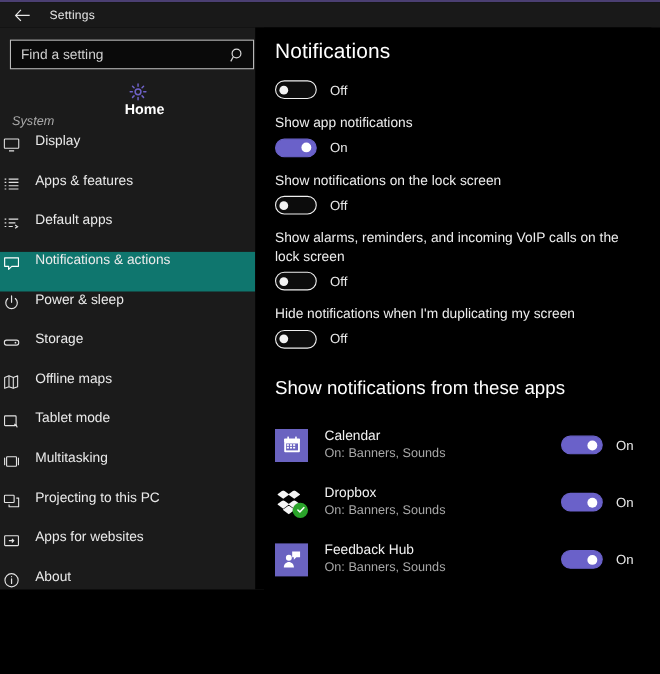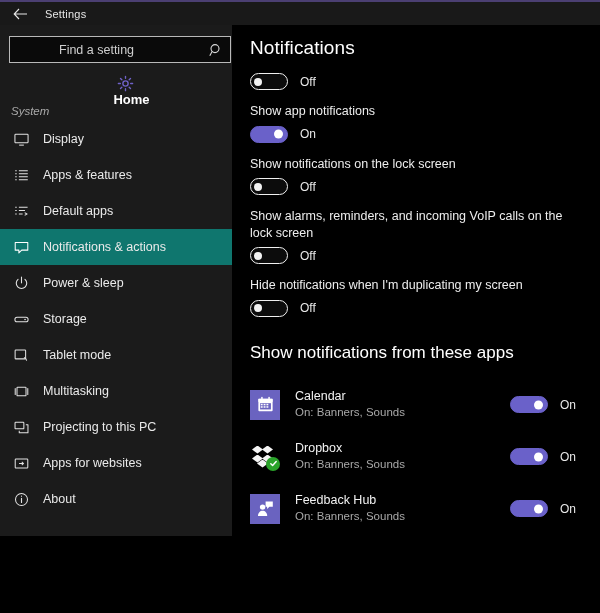--- a/index.html
+++ b/index.html
@@ -46,21 +46,20 @@
     background: #1b1b1b;
     overflow: hidden;
   }
   .search-wrap {
     margin: 11px 9px 0 9px;
     height: 27px;
     border: 1px solid #b9b9b9;
     background: #0a0a0a;
     display: flex; align-items: center;
     position: relative;
-    padding-left: 40px;
   }
   .search-input {
     flex: 1;
     background: transparent;
     border: none; outline: none;
     color: #dcdcdc;
     font-family: "Liberation Sans", sans-serif;
     font-size: 12.5px;
     padding: 0 26px 0 9px;
   }
@@ -89,23 +88,22 @@
     font-size: 11.5px;
     color: #a9a9a9;
     padding-left: 11px;
     margin-top: 0;
     margin-bottom: 4px;
     font-style: italic;
   }
 
   .nav-list { position: relative; }
   .nav-item {
-    display: flex; align-items: center;
+    display: flex; 
     height: 36px;
-    padding-left: 11px;
     color: #eaeaea;
   }
   .nav-item.selected { background: #0f766e; }
   .nav-icon {
     width: 20px; height: 20px;
     display: flex; align-items: center; justify-content: center;
     color: #e3e3e3; flex: 0 0 20px;
   }
   .nav-label {
     font-size: 12.5px; margin-left: 12px;
@@ -334,20 +332,29 @@
       <div class="nav-item">
         <span class="nav-icon">
           <svg width="15" height="15" viewBox="0 0 16 16" fill="none" aria-hidden="true">
             <rect x="1" y="5.6" width="14" height="4.8" rx="2.2" stroke="#e3e3e3" stroke-width="1.1" fill="none"></rect>
             <circle cx="11.8" cy="8" r="0.85" fill="#e3e3e3"></circle>
           </svg>
         </span>
         <span class="nav-label">Storage</span>
       </div>
 
+      <div class="nav-item">
+        <span class="nav-icon">
+          <svg width="15" height="15" viewBox="0 0 16 16" fill="none" aria-hidden="true">
+            <path d="M1.3 3.3l4.2-1.6 4.2 1.6 4.2-1.6v10.6l-4.2 1.6-4.2-1.6-4.2 1.6z" stroke="#e3e3e3" stroke-width="1.05" fill="none" stroke-linejoin="round"></path>
+            <path d="M5.5 1.7v10.6M9.7 3.3v10.6" stroke="#e3e3e3" stroke-width="1.05"></path>
+          </svg>
+        </span>
+        <span class="nav-label">Offline maps</span>
+      </div>
 
       <div class="nav-item">
         <span class="nav-icon">
           <svg width="15" height="15" viewBox="0 0 16 16" fill="none" aria-hidden="true">
             <rect x="1.2" y="2.2" width="11.2" height="9.4" rx="0.8" stroke="#e3e3e3" stroke-width="1.1" fill="none"></rect>
             <path d="M10.6 10.2c1.6.4 2.6 1.4 2.9 3.2" stroke="#e3e3e3" stroke-width="1.1" fill="none"></path>
           </svg>
         </span>
         <span class="nav-label">Tablet mode</span>
       </div>

